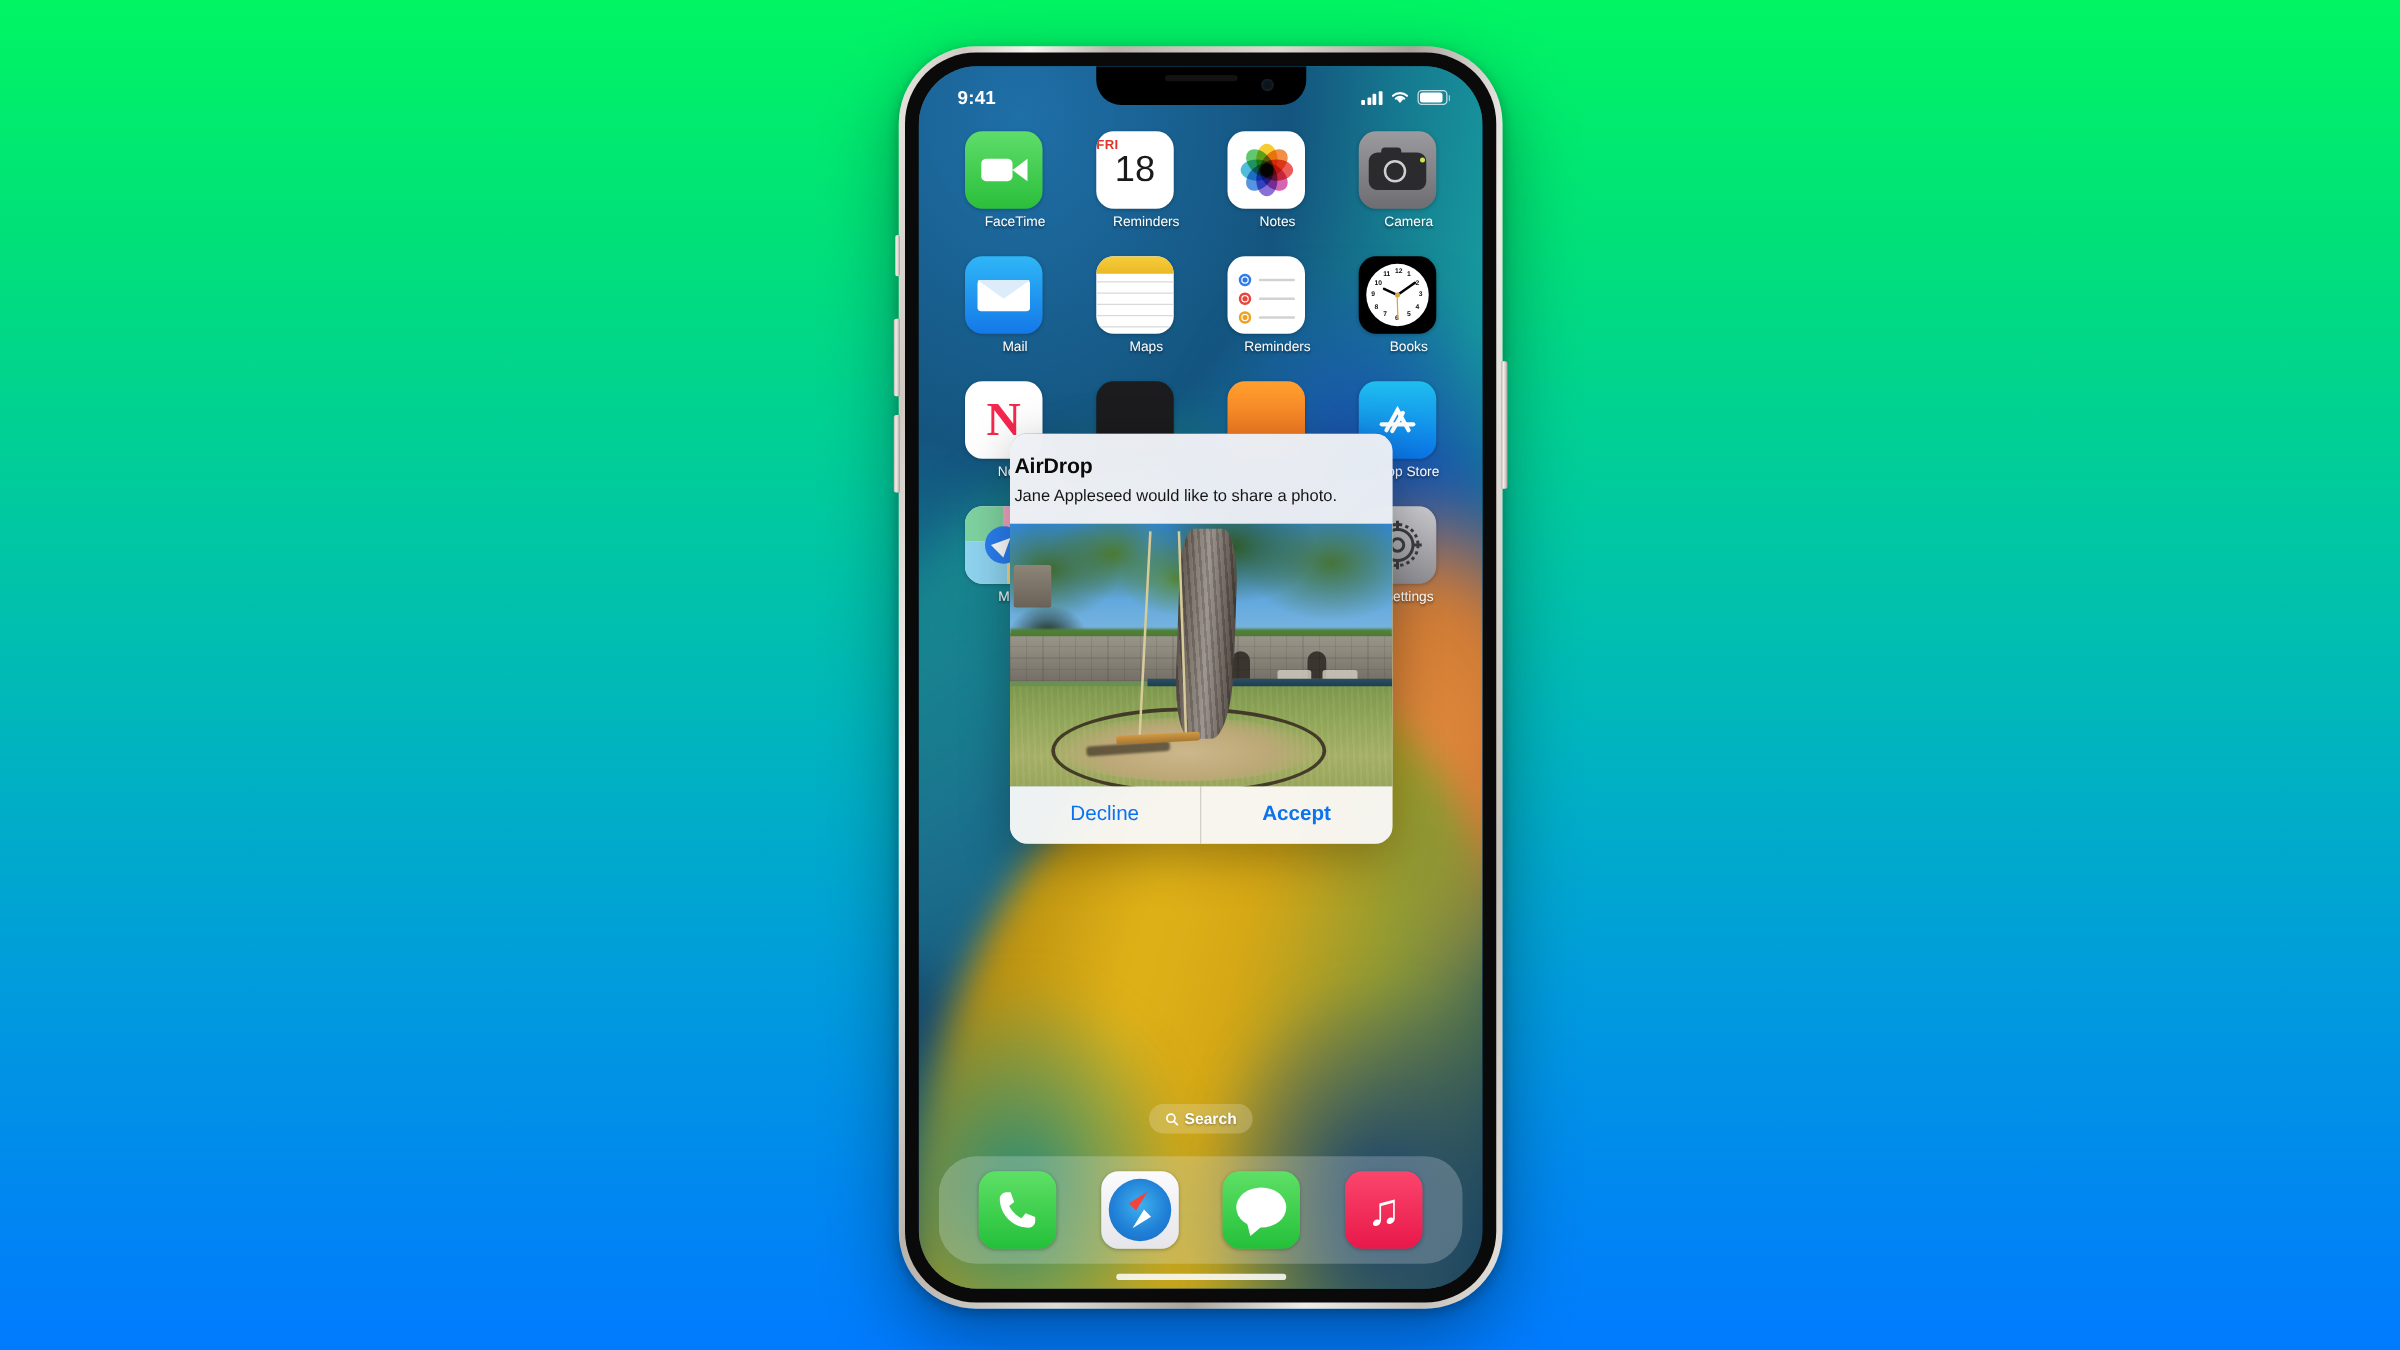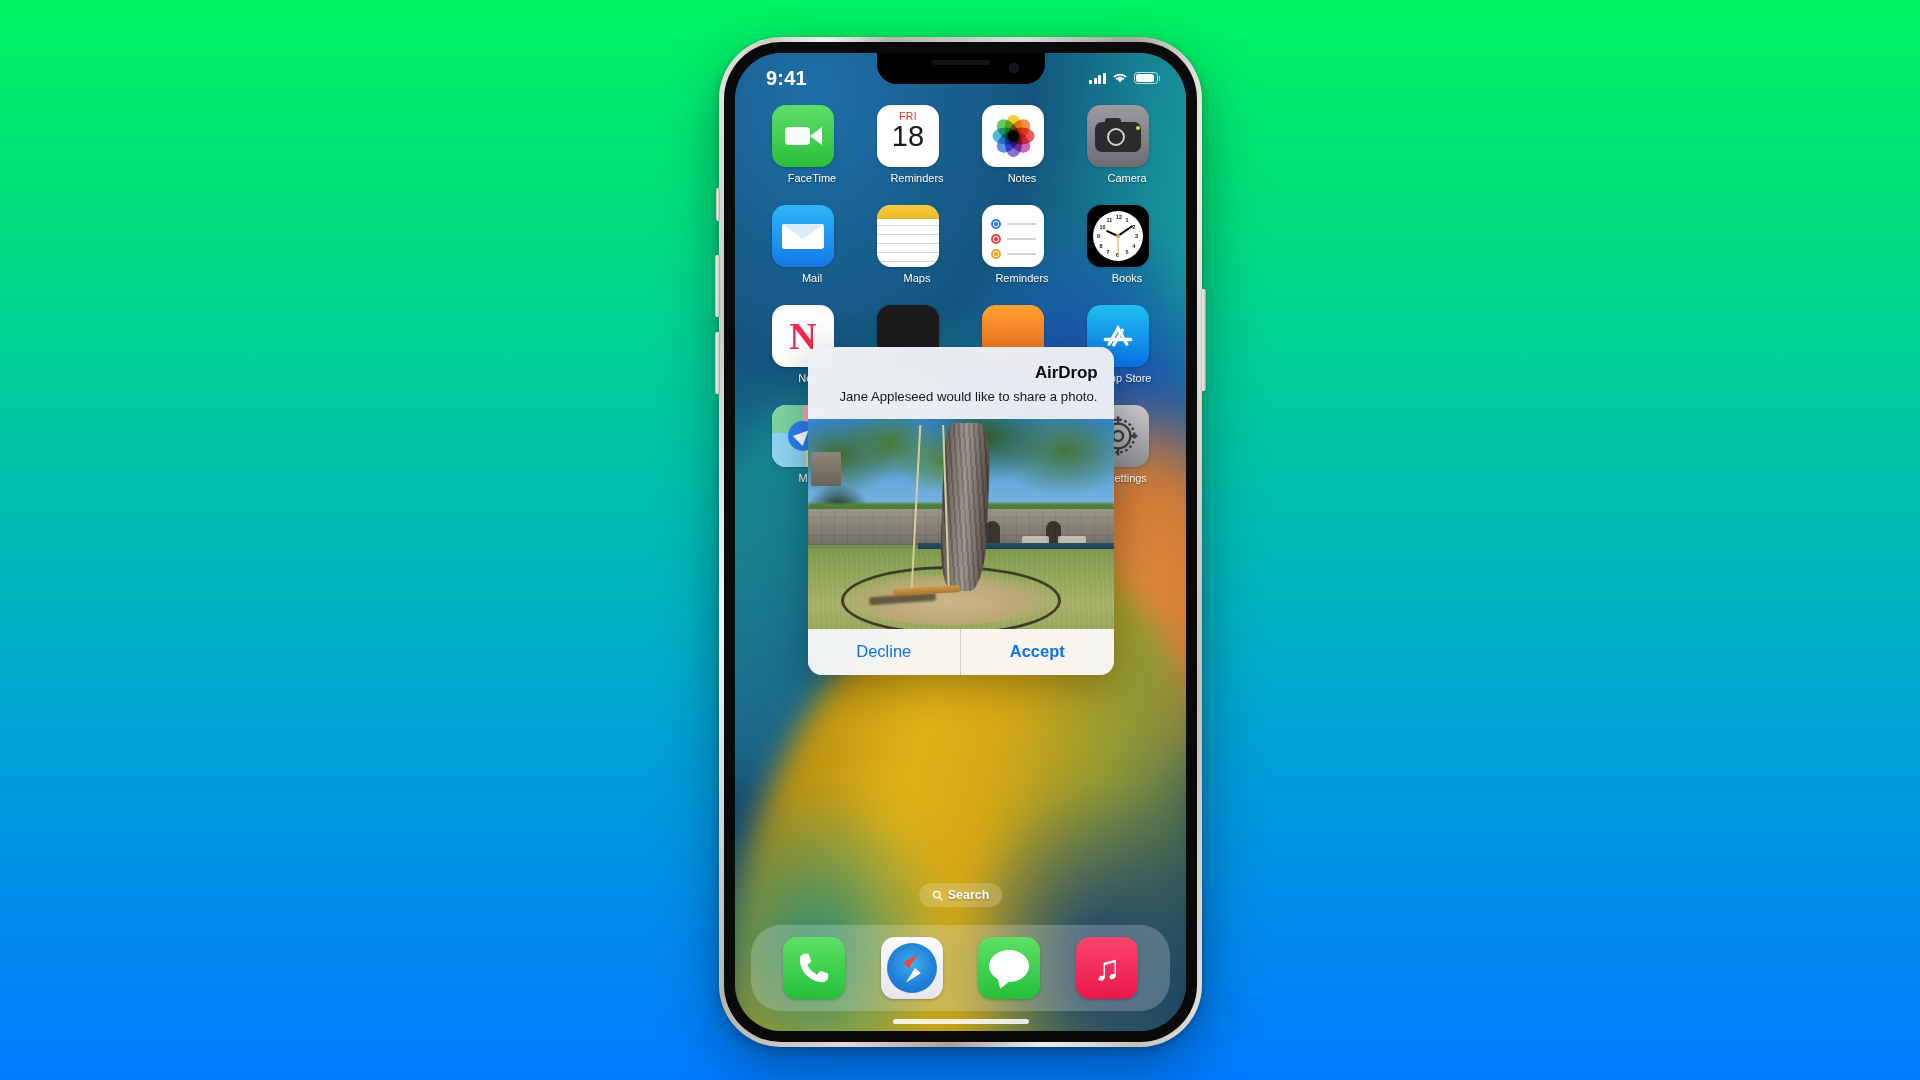--- a/index.html
+++ b/index.html
@@ -62,21 +62,21 @@
     background:linear-gradient(112deg, rgba(45,100,60,0) 0%, #b88f10 22%, #e0b218 38%, #d5a715 50%, #8f9a33 66%, rgba(40,90,80,.3) 86%);
     border-radius:70% 30% 58% 42%/86% 70% 30% 14%; filter:blur(14px); transform:rotate(-7deg); }
   #wp-greenbot{ position:absolute; left:-10%; bottom:-14%; width:70%; height:40%;
     background:radial-gradient(60% 60% at 40% 45%, #1f8a7c 0%, rgba(25,110,100,0) 72%); filter:blur(18px); }
   #wp-bluebot{ position:absolute; right:-12%; bottom:-16%; width:70%; height:42%;
     background:radial-gradient(60% 60% at 55% 45%, #153f72 0%, rgba(18,50,92,0) 74%); filter:blur(16px); }
 
   
   #status-bar{ position:absolute; top:0; left:0; right:0; height:40px; z-index:30;
     display:flex; align-items:center; justify-content:space-between; padding:10px 28px 0 31px; }
-  #status-time{ color:#fff; font-size:20px; font-weight:bold; letter-spacing:.2px; }
+  #status-time{ color:#fff; font-size:15px; font-weight:bold; letter-spacing:.2px; }
   #status-right{ display:flex; align-items:center; gap:6px; }
   #signal-icon{ display:flex; align-items:flex-end; gap:1.6px; height:11px; }
   #signal-icon i{ display:block; width:3px; background:#fff; border-radius:.8px; }
   #signal-icon i:nth-child(1){ height:4px; }
   #signal-icon i:nth-child(2){ height:6px; }
   #signal-icon i:nth-child(3){ height:8.5px; }
   #signal-icon i:nth-child(4){ height:11px; }
   #battery-icon{ width:24px; height:12px; border:1.3px solid rgba(255,255,255,.75); border-radius:3.4px; position:relative; }
   #battery-icon::after{ content:''; position:absolute; right:-3.4px; top:3.4px; width:1.8px; height:4.6px; background:rgba(255,255,255,.6); border-radius:0 1.4px 1.4px 0; }
   #battery-fill{ position:absolute; left:1.2px; top:1.2px; bottom:1.2px; width:18px; background:#fff; border-radius:2px; }
@@ -89,21 +89,21 @@
     box-shadow:0 1px 3px rgba(0,0,0,.22); }
   .app-label{ margin-top:5px; font-size:11px; color:#fff; text-shadow:0 1px 2px rgba(0,0,0,.5); white-space:nowrap;padding-left:18px; }
 
   
   .ic-facetime{ background:linear-gradient(180deg,#5edd6a,#2bbf3b); }
   .ic-facetime .cam{ position:absolute; left:13px; top:22px; width:25px; height:18px; background:#fff; border-radius:4px; }
   .ic-facetime .lens{ position:absolute; left:38px; top:22px; width:0; height:0;
     border-top:9px solid transparent; border-bottom:9px solid transparent; border-right:12px solid #fff; }
 
   .ic-calendar{ background:#fff; }
-  .ic-calendar .cd-day{ text-align:center; font-size:10.5px; font-weight:normal; color:#e0352b; margin-top:5px; letter-spacing:.3px; }
+  .ic-calendar .cd-day{ text-align:left; font-size:10.5px; font-weight:bold; color:#e0352b; margin-top:5px; letter-spacing:.3px; }
   .ic-calendar .cd-num{ text-align:center; font-size:29px; color:#1a1a1a; line-height:.95; margin-top:1px; font-weight:300; }
 
   .ic-photos{ background:#fff; }
   .ic-photos .pet{ position:absolute; left:50%; top:50%; width:17px; height:26px; border-radius:50%;
     margin:-13px 0 0 -8.5px; opacity:.88; mix-blend-mode:multiply; }
 
   .ic-camera{ background:linear-gradient(180deg,#9b9b9f,#6d6d72); }
   .ic-camera .body{ position:absolute; left:8px; top:17px; width:46px; height:30px; background:#2b2b2e; border-radius:7px; }
   .ic-camera .bump{ position:absolute; left:18px; top:13px; width:16px; height:7px; background:#2b2b2e; border-radius:3px 3px 0 0; }
   .ic-camera .ring{ position:absolute; left:20px; top:23px; width:18px; height:18px; border-radius:50%; border:2.2px solid #cfcfd2; }
@@ -172,21 +172,21 @@
 
   
   #home-indicator{ position:absolute; bottom:7px; left:50%; transform:translateX(-50%);
     width:136px; height:5px; border-radius:3px; background:rgba(255,255,255,.85); z-index:20; }
 
   
   #airdrop-dialog{ position:absolute; left:50%; top:294px; transform:translateX(-50%); z-index:50;
     width:306px; border-radius:14px; overflow:hidden;
     box-shadow:0 10px 40px rgba(0,0,0,.3);
     background:rgba(247,247,247,.82); backdrop-filter:blur(24px); }
-  #airdrop-header{ padding:16px 16px 13px; text-align:right;
+  #airdrop-header{ padding:16px 4px 13px; text-align:left;
     background:linear-gradient(135deg, rgba(238,240,244,.9), rgba(232,236,243,.88)); }
   #airdrop-title{ font-size:17px; font-weight:bold; color:#0b0b0c; letter-spacing:-.1px; }
   #airdrop-message{ margin-top:6px; font-size:13.2px; color:#161617; line-height:1.28; }
   #airdrop-photo{ width:100%; height:210px; position:relative; overflow:hidden; background:#6d8f52; }
   #airdrop-actions{ display:flex; height:46px; background:rgba(250,250,250,.72); }
   .airdrop-btn{ flex:1; display:flex; align-items:center; justify-content:center;
     color:#0b72f0; font-size:16.5px; cursor:pointer; background:transparent; border:none; font-family:inherit; }
   #accept-button{ border-left:.7px solid rgba(0,0,0,.16); font-weight:bold; }
 
   

